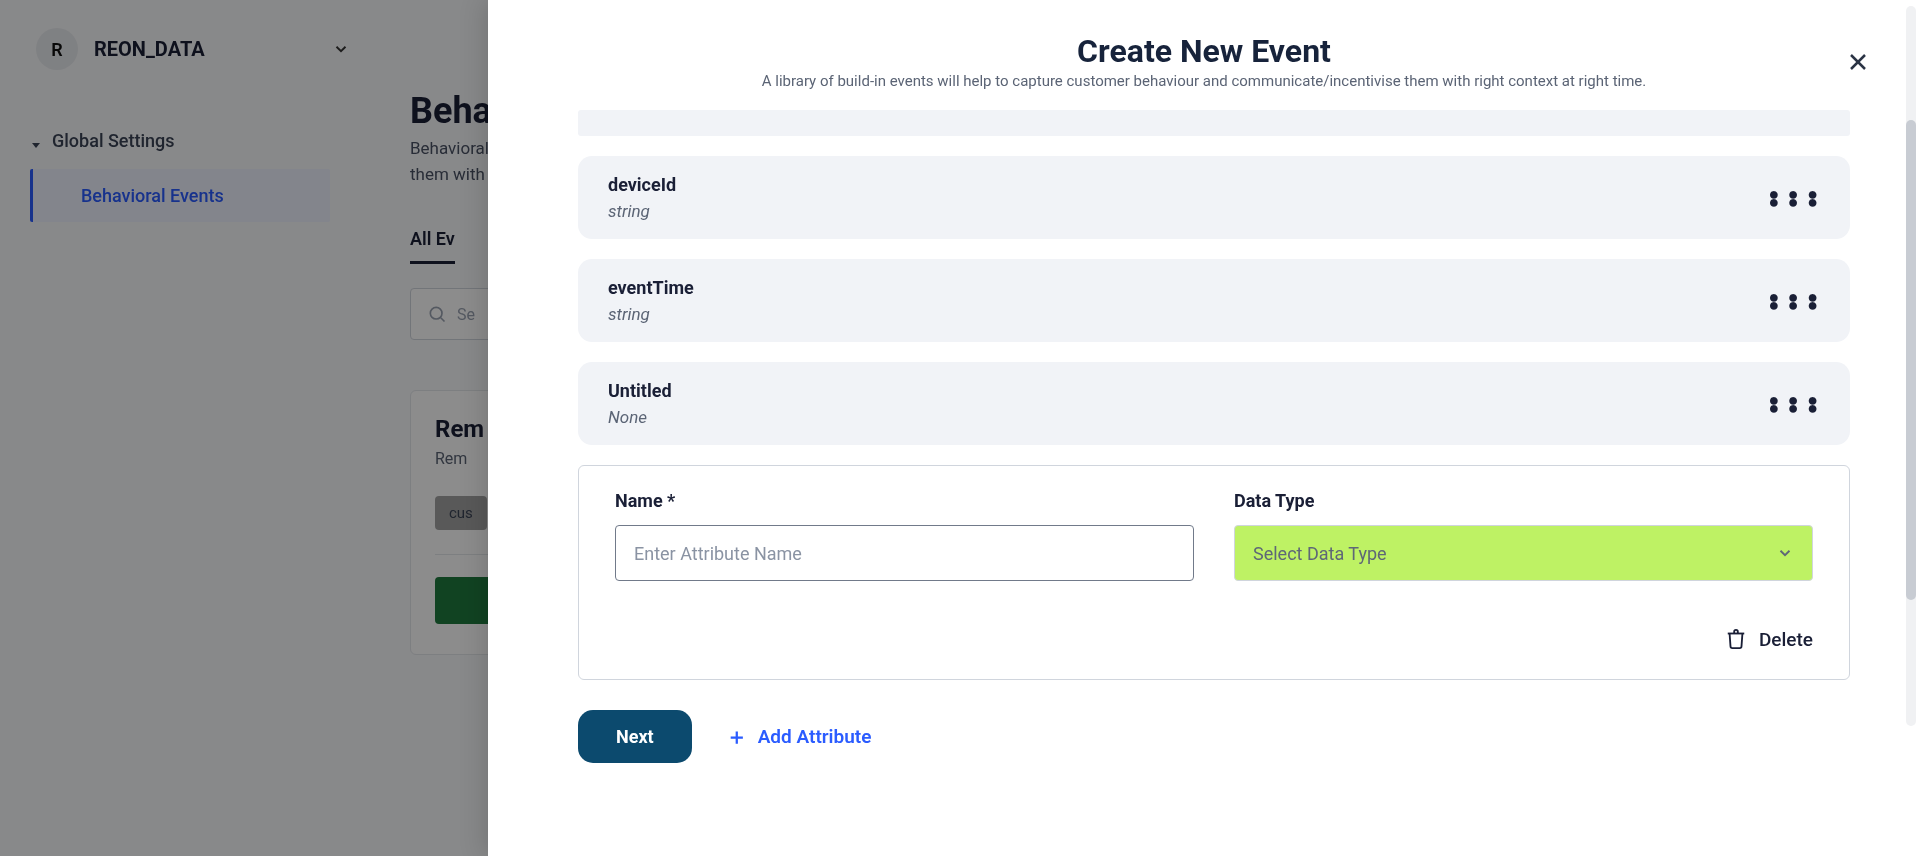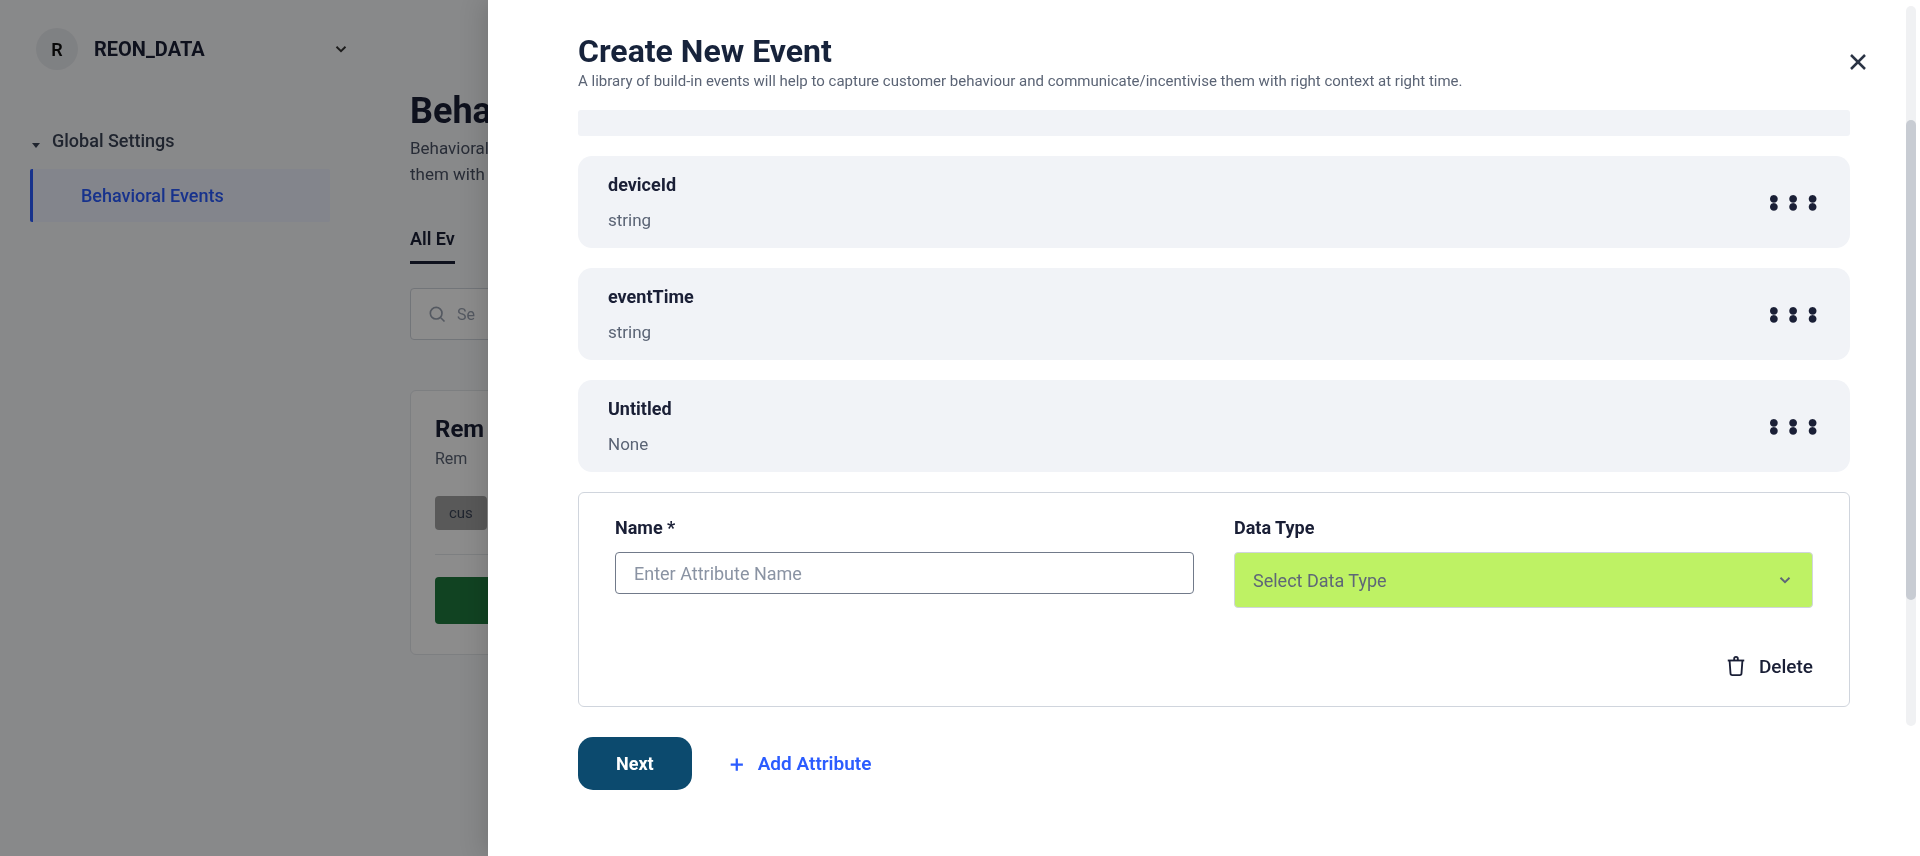--- a/index.html
+++ b/index.html
@@ -33,39 +33,39 @@
   .card-sub-bg { margin-top:6px; color:#5b6475; font-size:16px; }
   .chip { display:inline-block; margin-top:28px; background:#a3a3a3; color:#3b4456; padding:8px 14px; border-radius:4px; font-size:15px; }
   .card-rule { margin-top:24px; height:1px; background:#e4e7ec; }
   .card-btn { margin-top:22px; display:inline-block; background:#1f7a3e; color:#fff; padding:14px 26px; border-radius:4px; font-size:16px; font-weight:600; }
 
   
   .modal { position:absolute; top:0; right:0; bottom:0; left:488px; background:#fff; z-index:5; box-shadow: -4px 0 24px rgba(0,0,0,0.15); display:flex; flex-direction:column; }
   .modal-scroll { position:absolute; right:4px; top:6px; width:10px; height:720px; background:#f0f1f3; border-radius:6px; }
   .modal-scroll-thumb { position:absolute; right:4px; top:120px; width:10px; height:480px; background:#c8ccd3; border-radius:6px; }
 
-  .modal-header { padding: 32px 90px 0 90px; position:relative; }
+  .modal-header { padding: 32px 90px 0 90px; position:relative;text-align:center; }
   .modal-title { font-size:32px; font-weight:700; color:#17233b; }
   .modal-sub { margin-top:2px; color:#5b6475; font-size:15px; }
   .modal-close { position:absolute; top:50px; right:50px; color:#2b3445; cursor:pointer; }
 
   .modal-body { padding: 20px 70px 0 90px; overflow:hidden; }
 
   .attr-stub { height:26px; background:#f1f3f7; border-radius:3px; margin-bottom:20px; }
 
   .attr-row { background:#f1f3f7; border-radius:14px; padding:18px 30px; margin-bottom:20px; display:flex; align-items:center; justify-content:space-between; }
   .attr-text .name { font-size:18px; font-weight:700; color:#1a1f36; }
-  .attr-text .type { margin-top:15px; font-size:17px; color:#5b6475; }
+  .attr-text .type { margin-top:6px; font-size:17px; color:#5b6475;font-style:italic; }
   .drag-handle { color:#1a1f36; letter-spacing:2px; font-size:18px; line-height:8px; }
   .drag-handle div { height:8px; }
 
   .edit-card { border:1px solid #d0d5dd; border-radius:6px; padding: 24px 36px 28px; margin-top: 4px; }
   .edit-grid { display:grid; grid-template-columns: 1fr 1fr; gap:40px; }
   .field-label { font-size:18px; font-weight:700; color:#1a1f36; margin-bottom:14px; display:block; }
-  .text-input { width:100%; height:42px; border:1px solid #717a8a; border-radius:4px; padding:0 18px; font-size:18px; color:#1a1f36; outline:none; }
+  .text-input { width:100%; height:56px; border:1px solid #717a8a; border-radius:4px; padding:0 18px; font-size:18px; color:#1a1f36; outline:none; }
   .text-input::placeholder { color:#8a93a3; }
   .select { width:100%; height:56px; border:1px solid #d0d5dd; border-radius:4px; padding:0 18px; font-size:18px; color:#5e6777; display:flex; align-items:center; justify-content:space-between; background:#bef264; cursor:pointer; }
   .select-chevron { color:#5e6777; }
 
   .delete-row { margin-top:46px; display:flex; justify-content:flex-end; align-items:center; gap:12px; color:#1a1f36; font-size:19px; font-weight:500; cursor:pointer; }
   .trash-icon { width:22px; height:24px; }
 
   .modal-footer { padding: 30px 90px 30px 90px; display:flex; align-items:center; gap:34px; }
   .btn-primary { background:#0c4a6e; color:#fff; border:none; border-radius:15px; padding:16px 38px; font-size:18px; font-weight:700; cursor:pointer; }
   .add-attr { display:flex; align-items:center; gap:10px; color:#2b5cff; font-size:19px; font-weight:600; cursor:pointer; }

